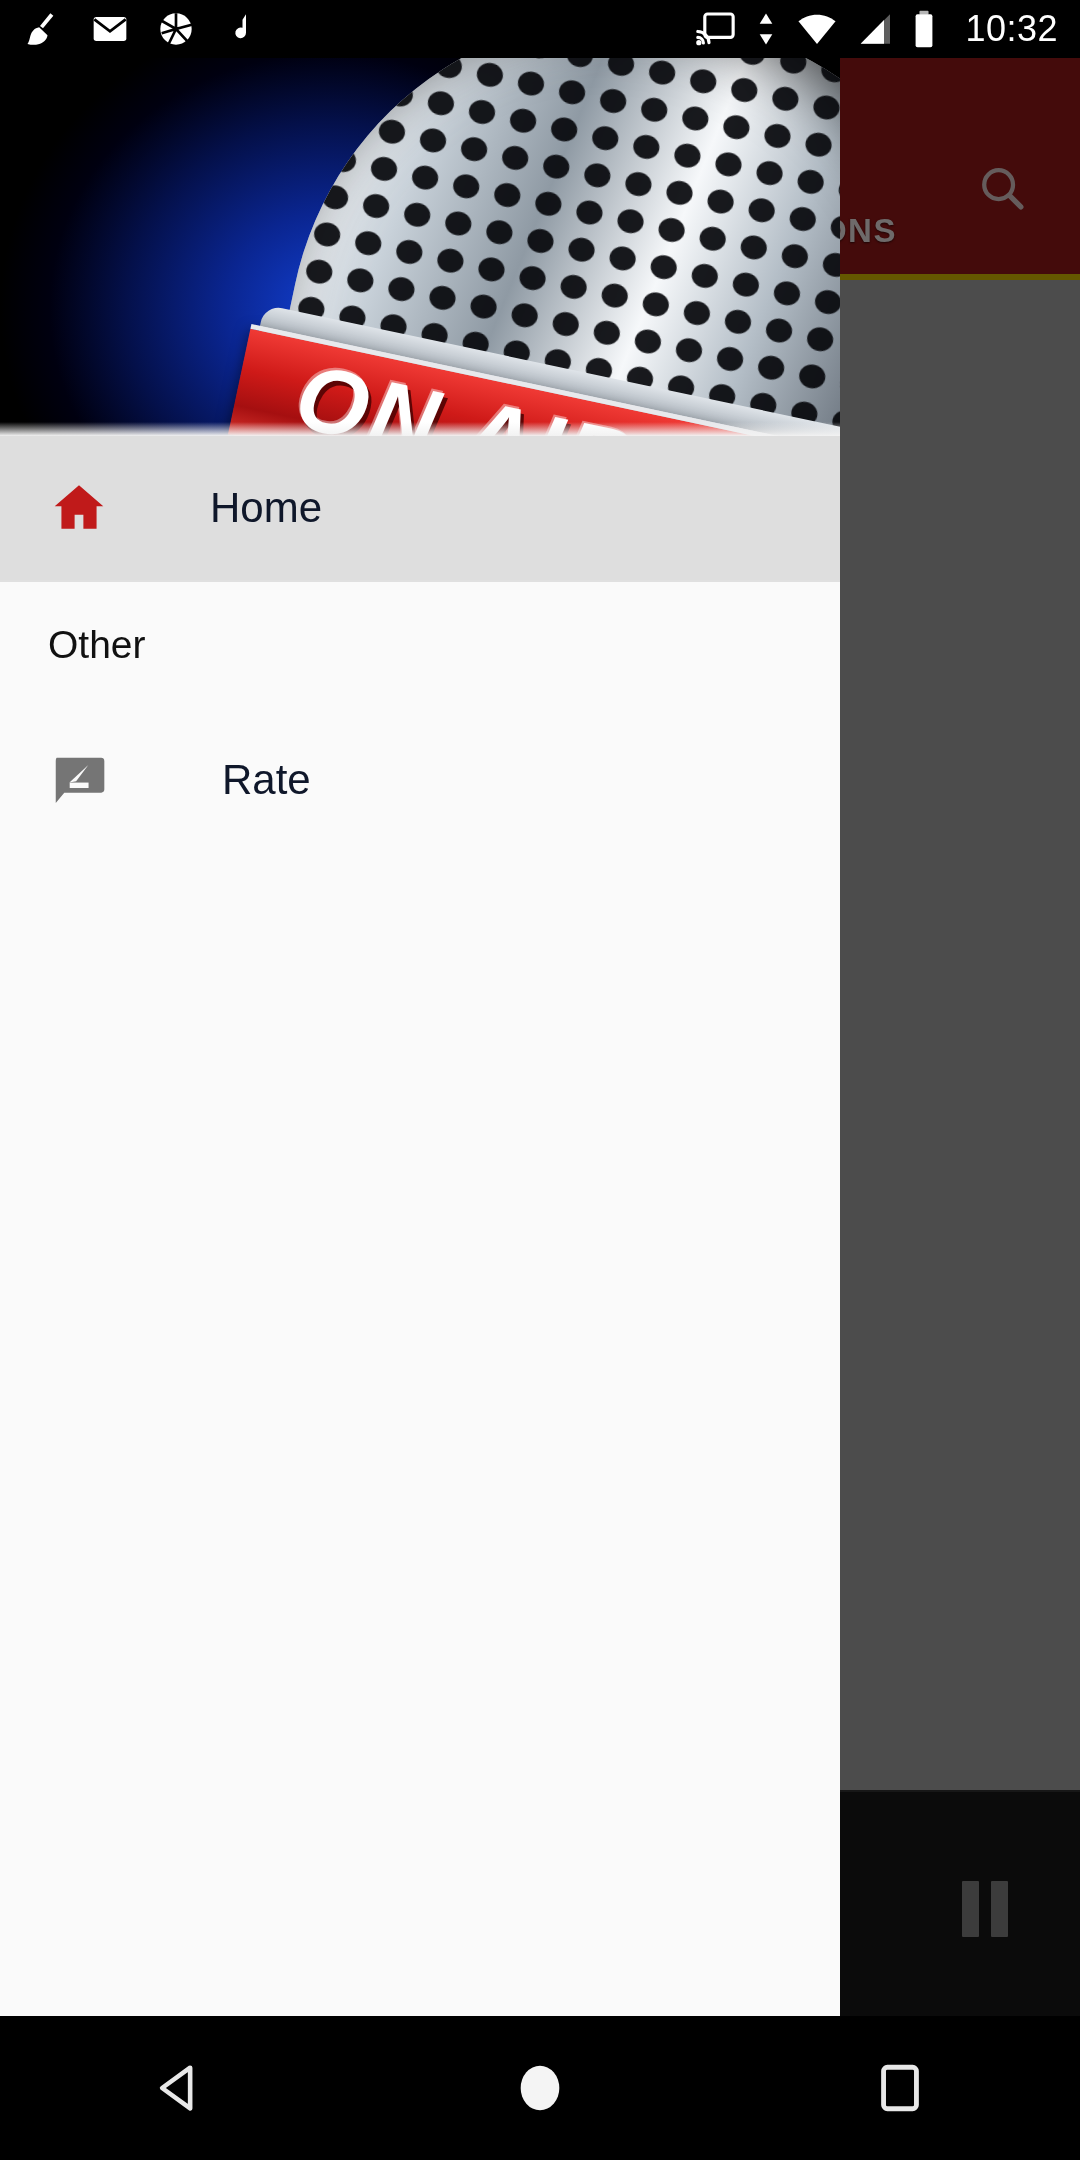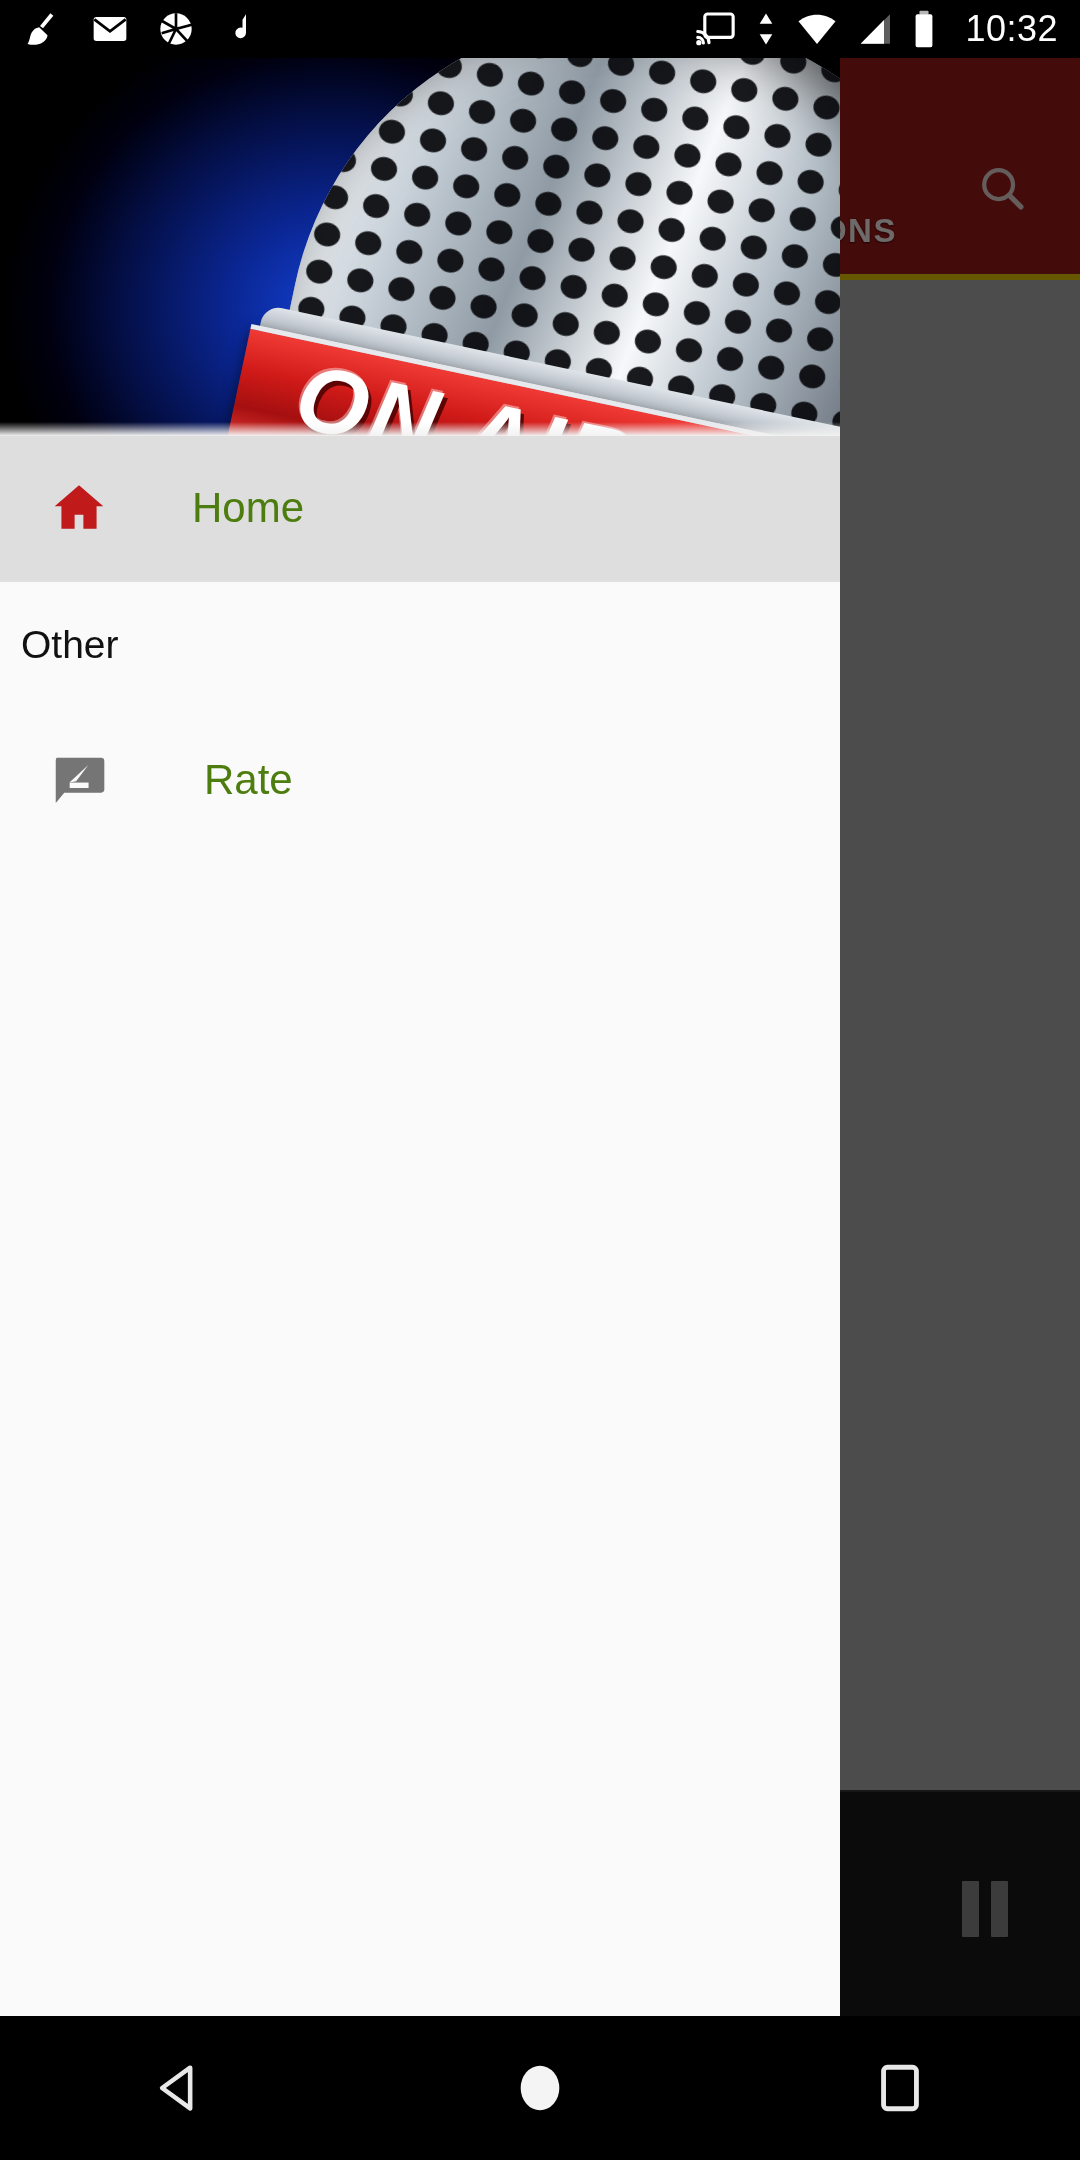--- a/index.html
+++ b/index.html
@@ -129,28 +129,28 @@
   .drawer-item{
     position:relative; height:144px; display:flex; align-items:center;
     padding-left:48px; background:#fafafa;
   }
   .drawer-item.selected{ background:#dedede; }
   .item-icon{
     width:96px; min-width:96px; display:flex; align-items:center;
     justify-content:flex-start;
   }
   .item-label{
-    margin-left:48px; font-size:42px; color:#4d7c0f;
+    margin-left:66px; font-size:42px; color:#0f172a;
     font-family:"Liberation Sans", sans-serif;
   }
   #drawer-divider{
     height:2px; background:#e0e0e0; margin:0;
   }
   #section-other{
-    height:126px; display:flex; align-items:center; padding-left:21px;
+    height:126px; display:flex; align-items:center; padding-left:48px;
     font-size:39px; color:#111; font-weight:normal; background:#fafafa;
   }
   .drawer-item.small{ height:144px;gap:12px; }
   #drawer-filler{ background:#fafafa; height:560px; }
 
   
   #nav-bar{
     position:absolute; left:0; top:2016px; width:1080px; height:144px;
     background:#000; display:flex; align-items:center; justify-content:center;
   }

